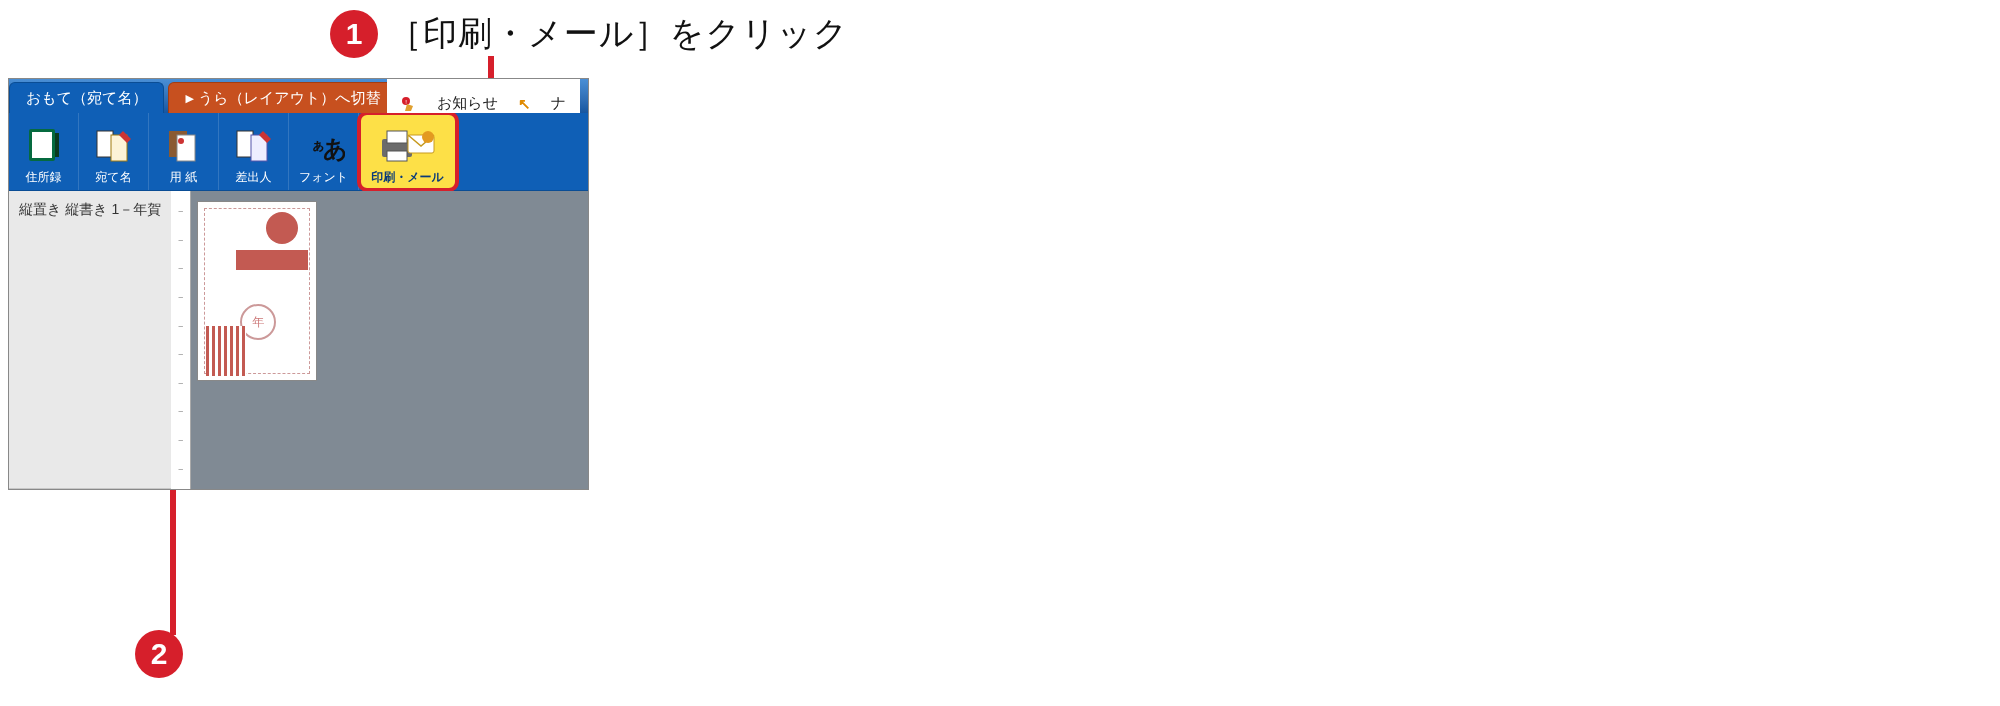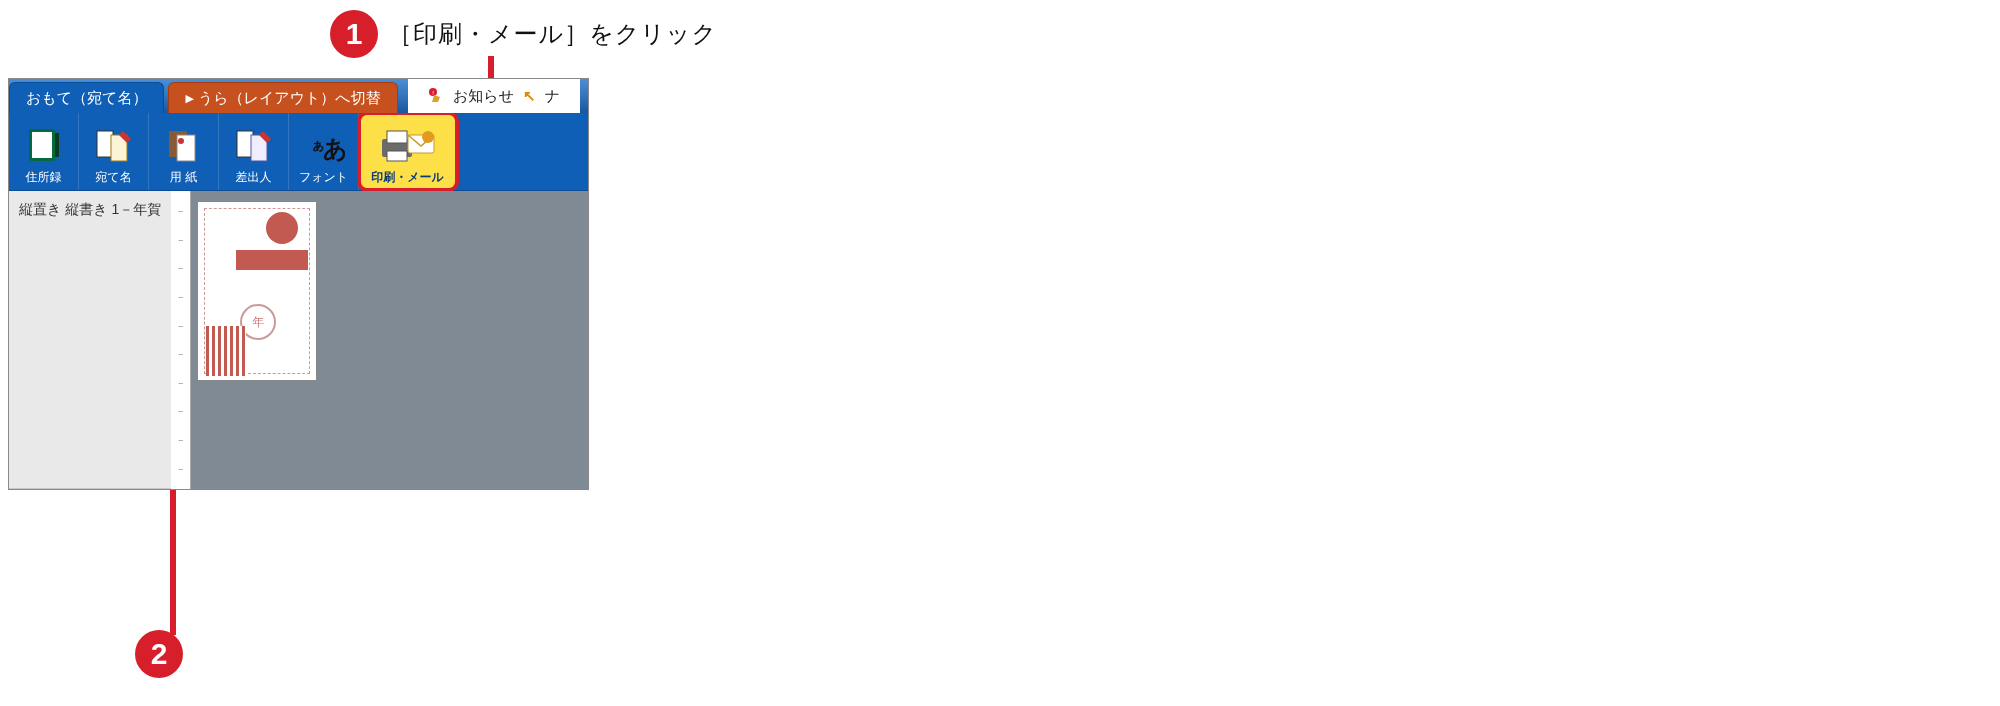--- a/index.html
+++ b/index.html
@@ -25,21 +25,21 @@
     border-radius: 50%;
     background: #d61f2b;
     color: #fff;
     font-weight: 800;
     font-size: 30px;
     display: flex;
     align-items: center;
     justify-content: center;
   }
   .callout-text {
-    font-size: 24px;
+    font-size: 34px;
     color: #111;
     letter-spacing: 1px;
     text-align: right;
   }
   .callout-line-v {
     position: absolute;
     width: 6px;
     background: #d61f2b;
   }
 
@@ -91,26 +91,26 @@
     font-size: 11px;
     margin-right: 4px;
   }
 
   .notice-area {
     position: absolute;
     right: 8px;
     top: 0;
     height: 100%;
     display: flex;
-    align-items: center;
-    gap: 9px;
+    align-items: flex-end;
+    gap: 20px;
     font-size: 15px;
     color: #222;
     background: #fff;
-    padding: 0 20px;
+    padding: 0 14px;
   }
   .notice-icon {
     width: 16px; height: 16px; display:inline-block;
   }
   .arrow-icon { color: #e08a00; font-weight: bold; }
 
   
   .ribbon {
     height: 78px;
     background: #0f5fb6;

